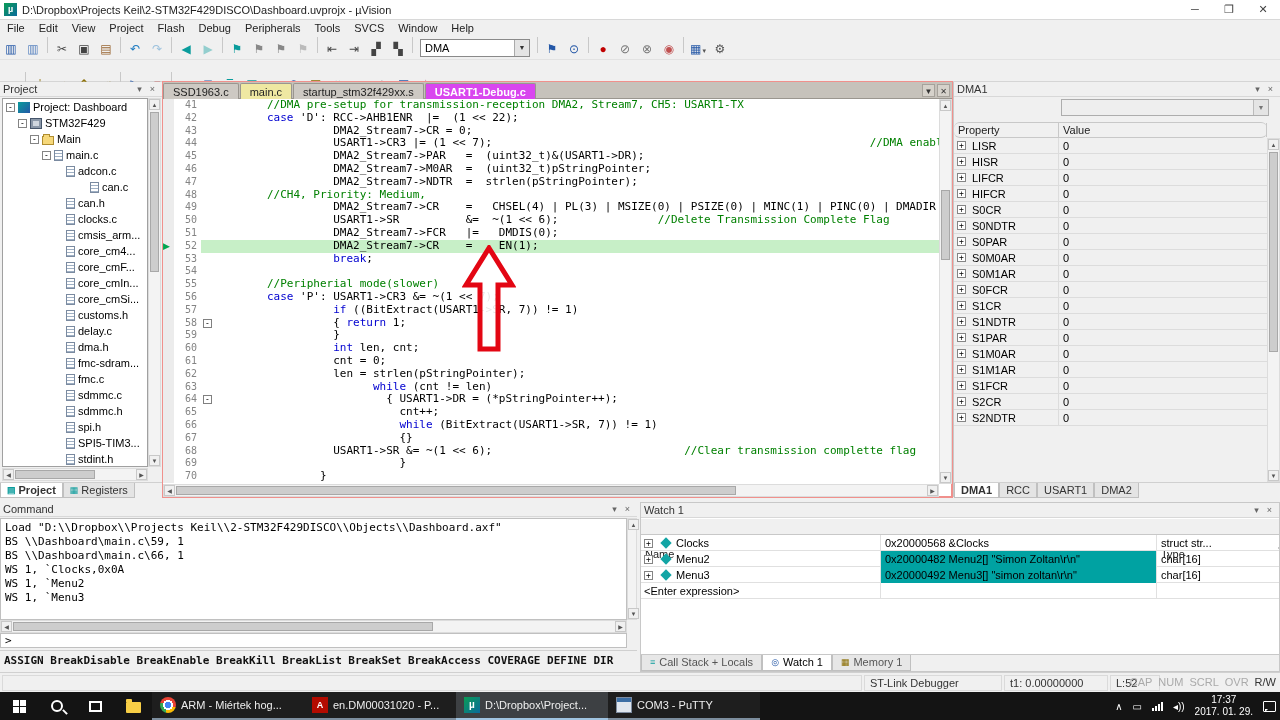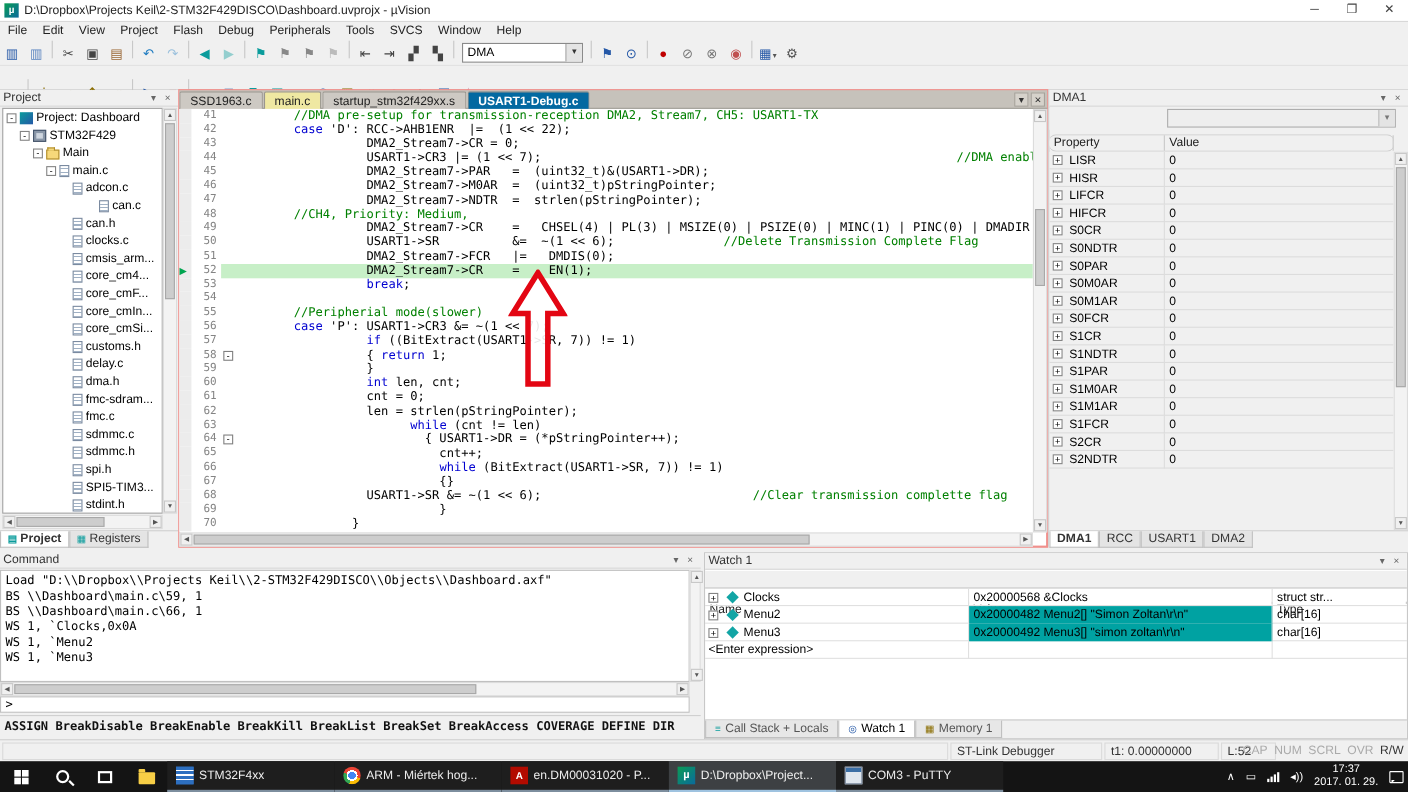--- a/index.html
+++ b/index.html
@@ -59,21 +59,21 @@
   .panel-tabs { position:absolute; left:0; bottom:0; width:100%; height:15px; background:#f0f0f0; border-top:1px solid #d0d0d0; display:flex; }
   .ptab { height:15px; line-height:14px; padding:0 6px; color:#333; background:#e4e4e4; border:1px solid #c0c0c0; border-top:none; display:flex; align-items:center; gap:3px; }
   .ptab.active { background:#fff; font-weight:bold; }
   .ptab .tico { font-size:9px; }
 
   
   .editor { position:absolute; left:163px; top:0; width:789px; height:415px; background:#fff; outline:2px solid #f0908c; outline-offset:-1px; }
   .ed-tabbar { position:absolute; left:0; top:0; width:100%; height:17px; background:#c6c2bb; border-bottom:1px solid #9a968f; white-space:nowrap; }
   .ed-tab { display:inline-block; height:16px; line-height:16px; padding:0 9px; margin:1px 1px 0 0; background:#cdc9c3; border:1px solid #9a968f; border-bottom:none; border-radius:2px 2px 0 0; font-size:11px; color:#222; }
   .ed-tab.yellow { background:#efe8a2; }
-  .ed-tab.active { background:#0369a1; color:#fff; font-weight:bold; }
+  .ed-tab.active { background:#d946ef; color:#fff; font-weight:bold; }
   .ed-tabbtns { position:absolute; right:2px; top:2px; }
   .ed-tabbtns span { display:inline-block; width:13px; height:13px; text-align:center; line-height:13px; font-size:8px; color:#333; background:#d6d2cb; border:1px solid #a6a29b; margin-left:2px; }
   #code { position:absolute; left:0; top:17px; right:13px; bottom:13px; background:#fff; overflow:hidden; }
   .cl { height:12.8px; display:flex; align-items:stretch; }
   .cl-margin { width:11px; background:#ececec; flex:none; position:relative; }
   .exec { position:absolute; left:0; top:0; font-size:9px; line-height:12px; color:#00a550; }
   .cl-num { width:27px; flex:none; text-align:right; padding-right:4px; color:#848484; font:10px/12.8px "DejaVu Sans Mono",monospace; }
   .cl-wrap { flex:1; display:flex; align-items:stretch; overflow:hidden; }
   .cl-wrap.hl { background:#c7efc7; }
   .cl-fold { width:13px; flex:none; position:relative; }
@@ -903,24 +903,20 @@
         <span class="search-ico"></span>
       </div>
     <div class="tb-btn">
         <span class="taskview-ico"></span>
       </div>
     <div class="tb-btn">
         <span class="folder-ico"></span>
       </div>
     <div id="tb-apps" style="display:flex;">
         <div class="tb-app">
-          <span class="ai ai-doc"></span>
-          <span class="lbl">STM32F4xx</span>
-        </div>
-        <div class="tb-app">
           <span class="ai ai-chrome"></span>
           <span class="lbl">ARM - Miértek hog...</span>
         </div>
         <div class="tb-app">
           <span class="ai ai-pdf">A</span>
           <span class="lbl">en.DM00031020 - P...</span>
         </div>
         <div class="tb-app active">
           <span class="ai ai-uv">µ</span>
           <span class="lbl">D:\Dropbox\Project...</span>

